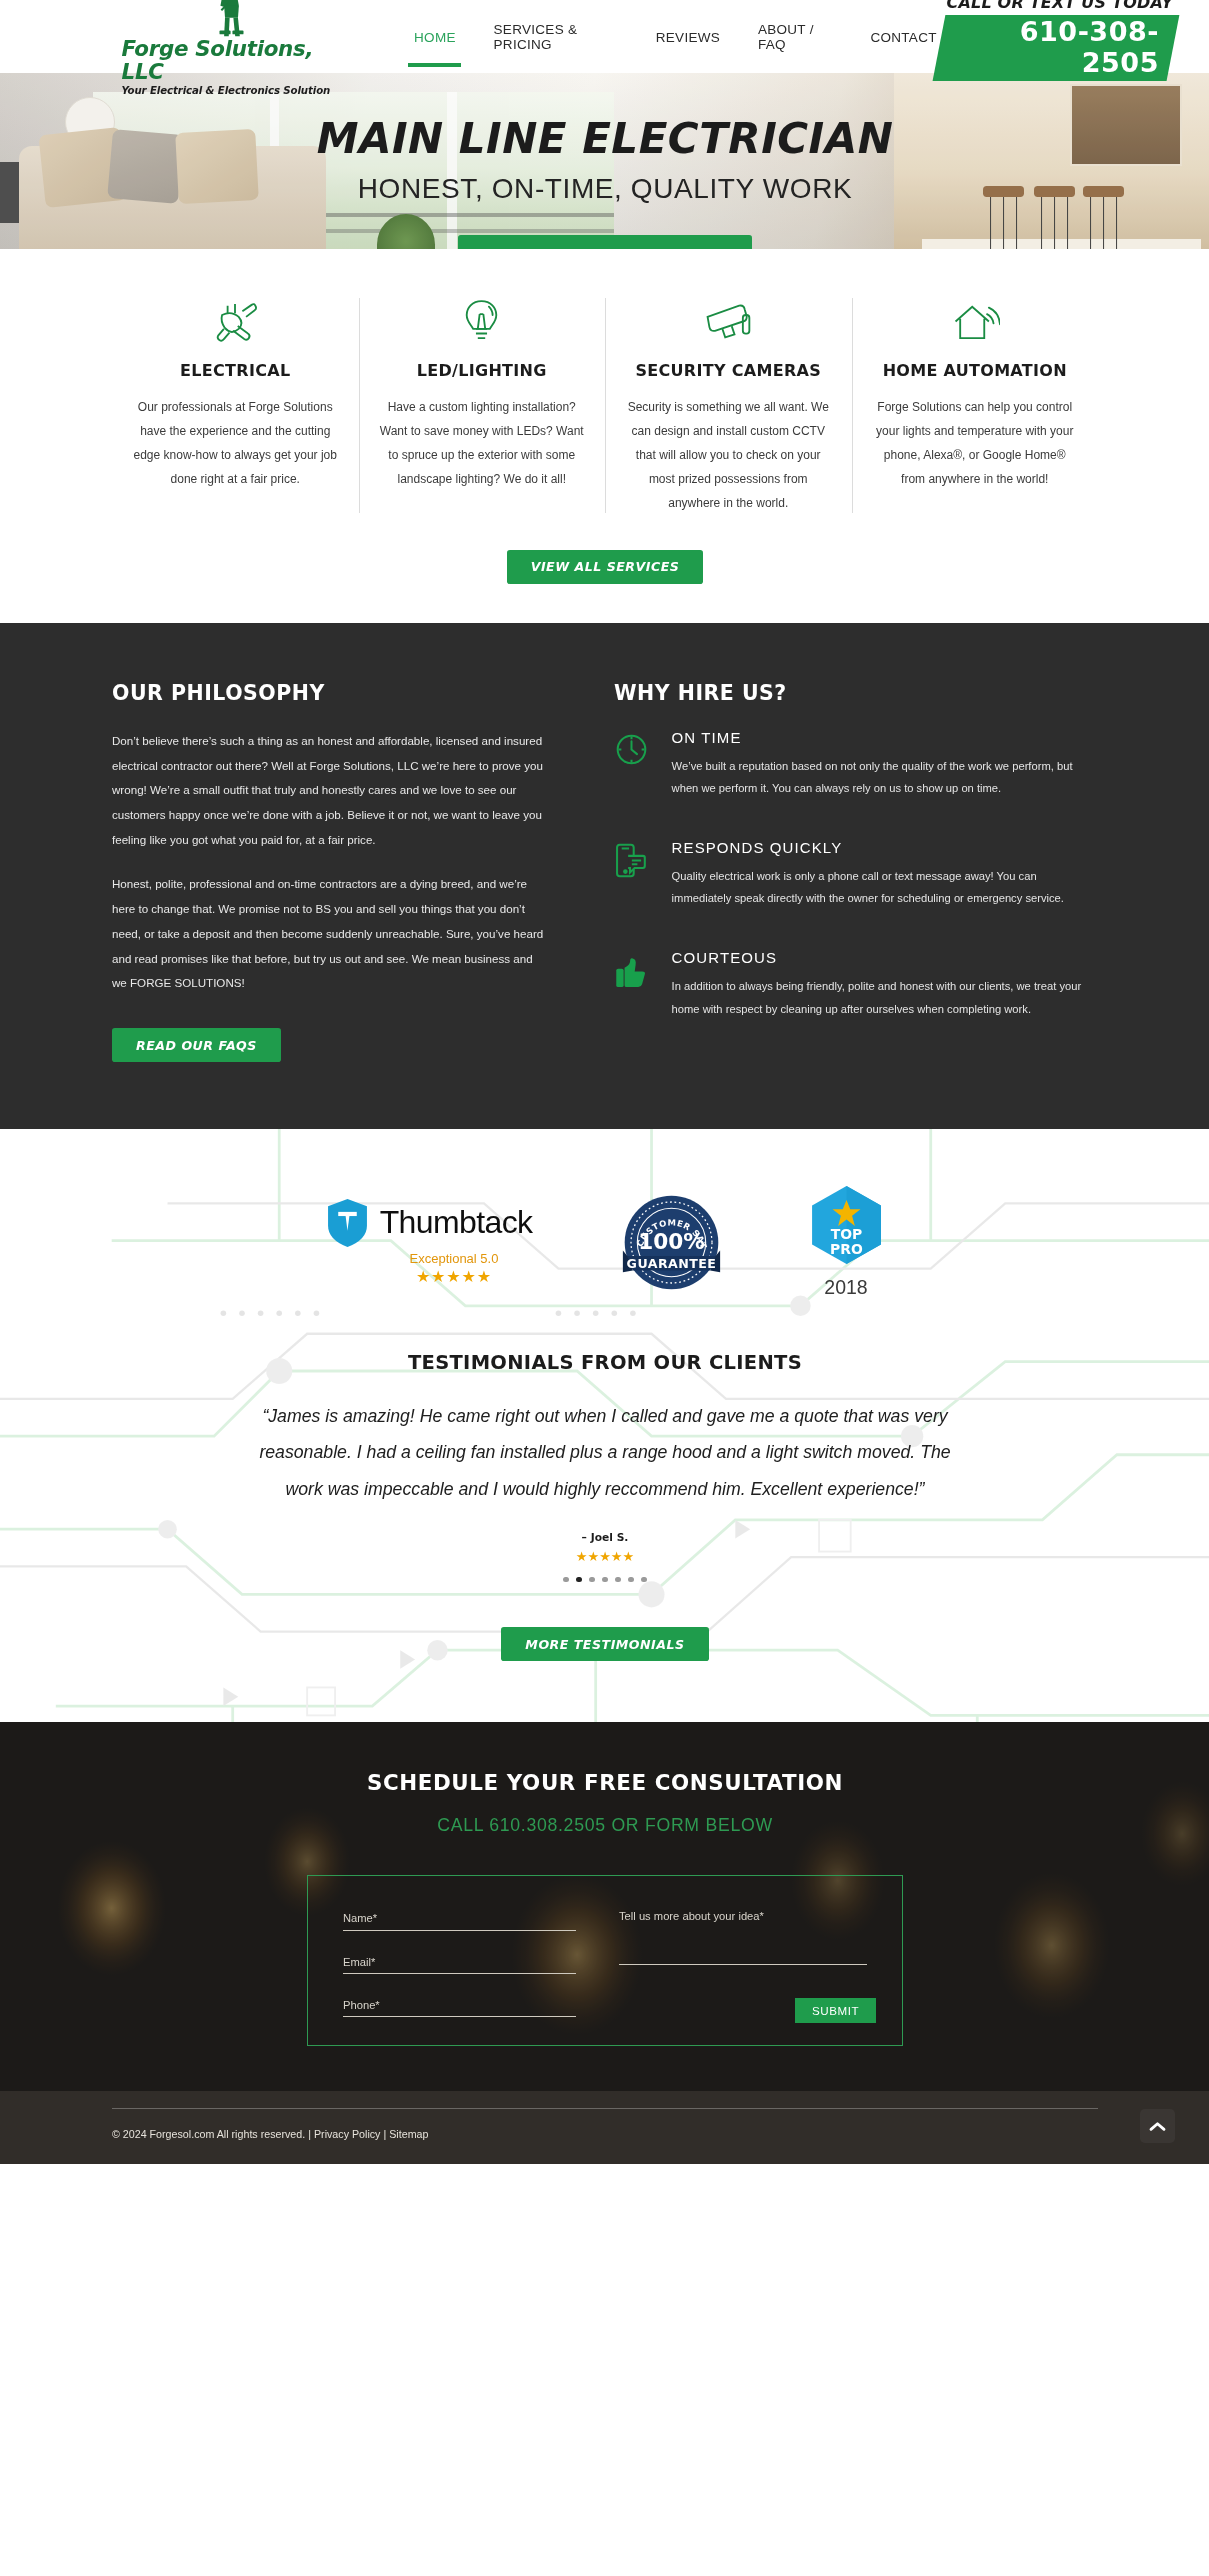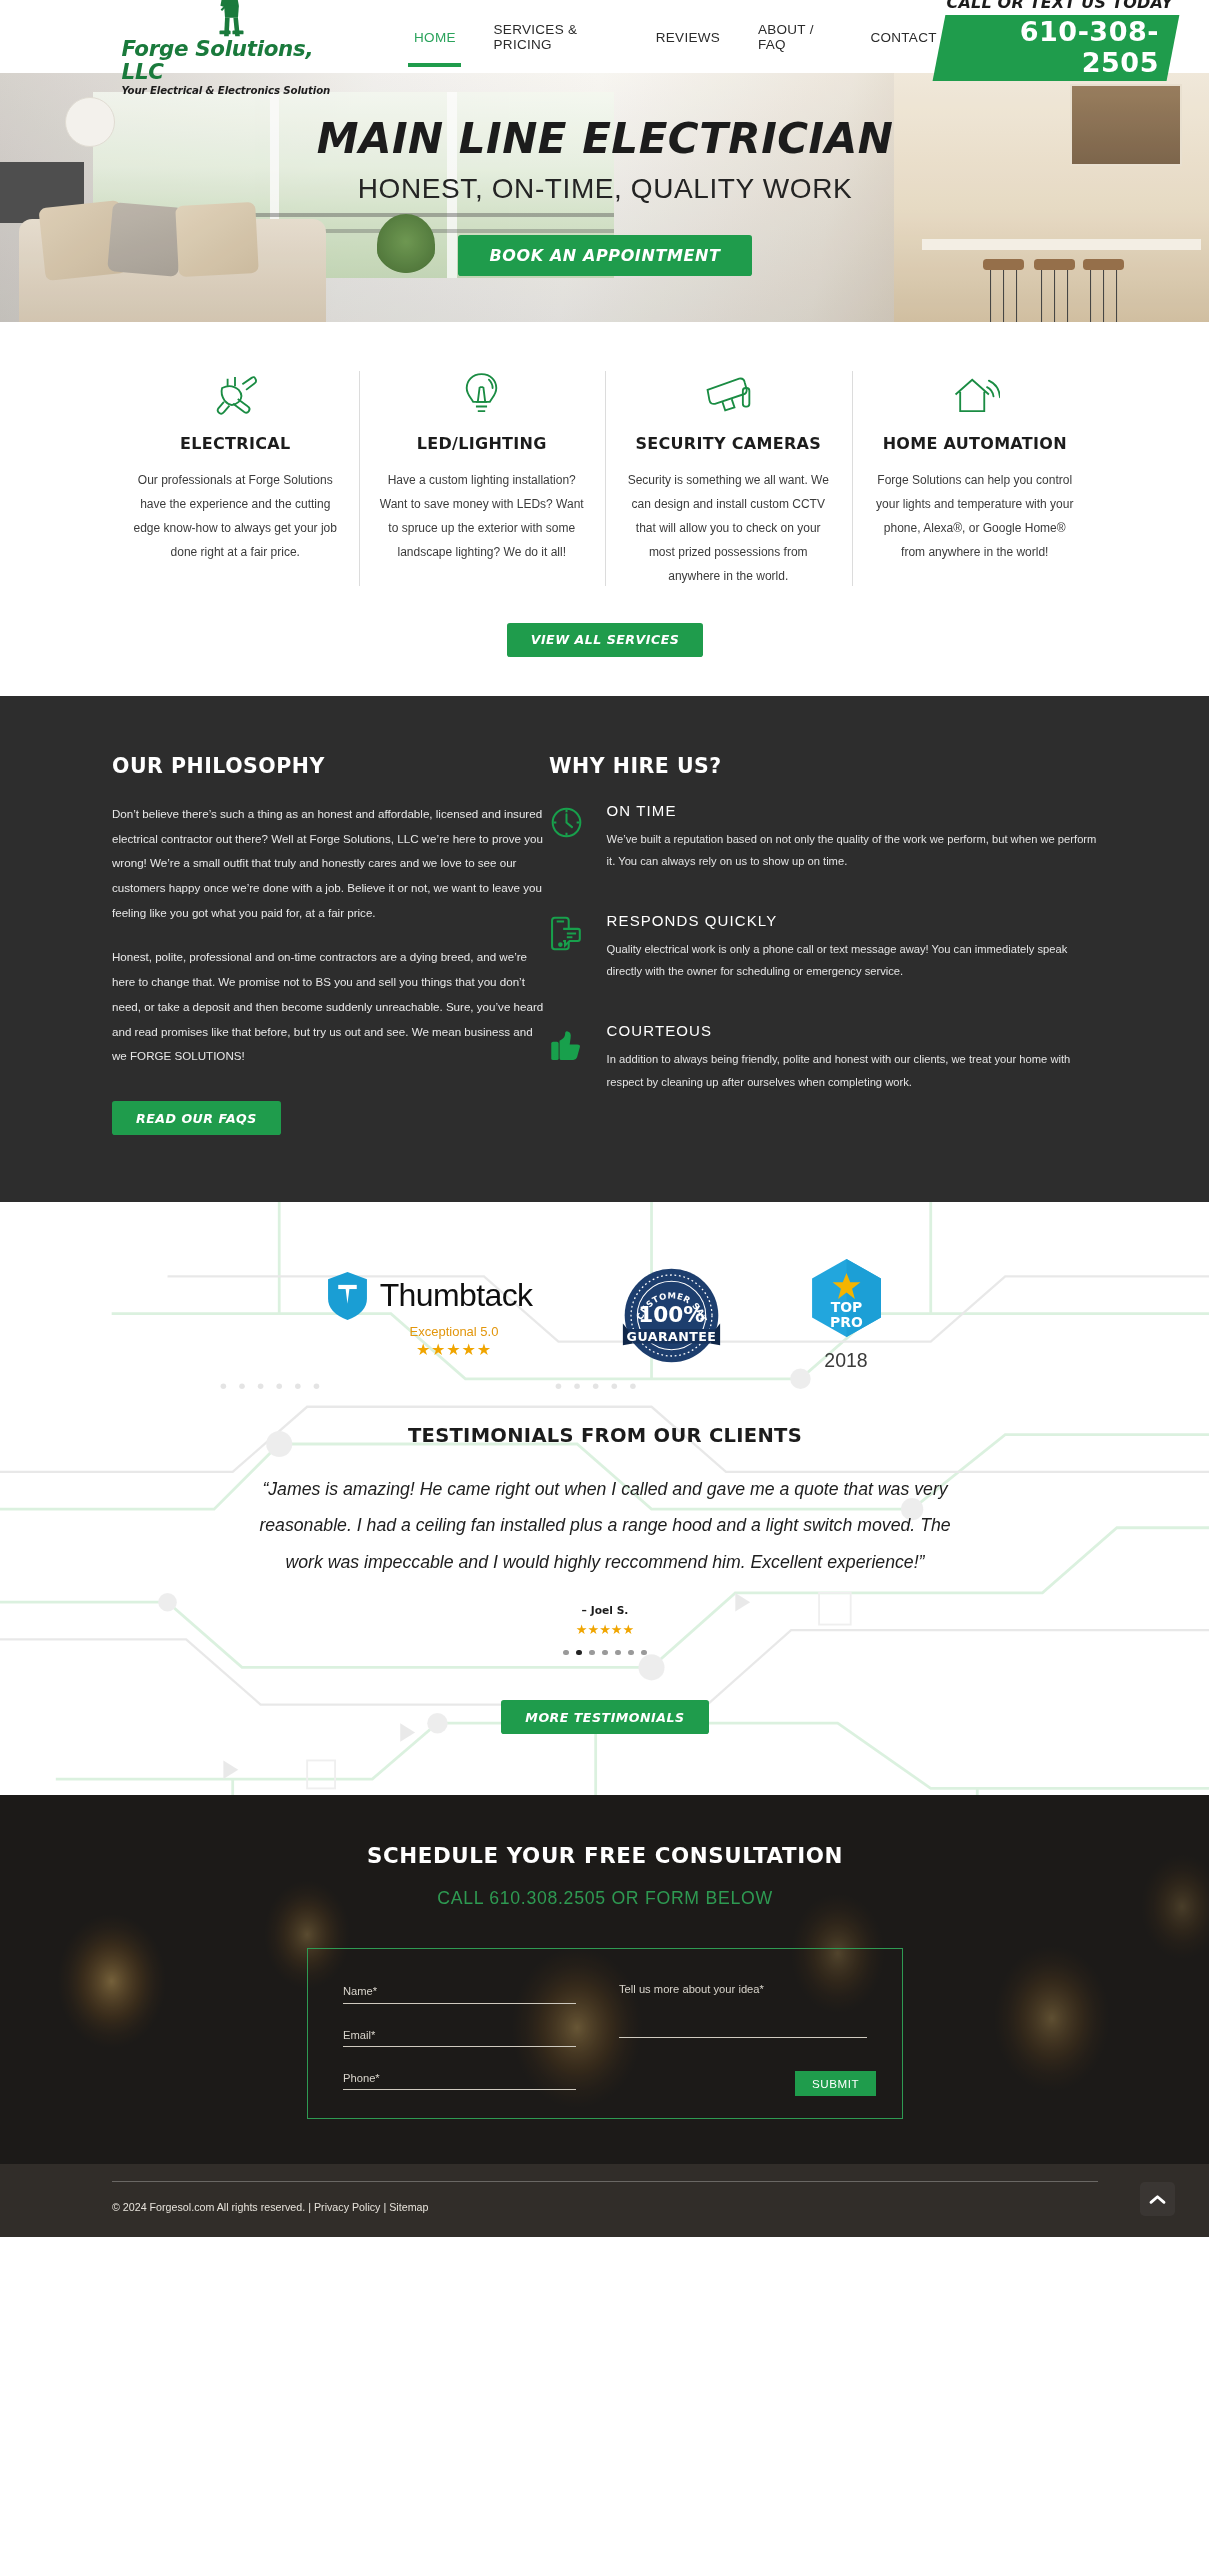--- a/index.html
+++ b/index.html
@@ -51,21 +51,21 @@
     display:inline-block; margin-top:2.8px; background:#1f9c4c; color:#fff;
     font-family:"DejaVu Sans", sans-serif;
     font-size:27px; font-weight:bold; letter-spacing:0.5px;
     padding:0.9px 15px 2.8px 18.6px;
     transform:skewX(-11deg);
   }
   .phone-number span { display:inline-block; transform:skewX(11deg); }
 
   
   .hero {
-    height:249px; position:relative; overflow:hidden;
+    height:176px; position:relative; overflow:hidden;
     background:
       linear-gradient(180deg, rgba(255,255,255,.06), rgba(0,0,0,.10)),
       linear-gradient(100deg,#cfcac4 0%,#d9d5cf 12%,#efede9 30%,#f6f4ef 48%,#e9e2d6 68%,#cdbda6 84%,#b9a78d 100%);
   }
   .hero-scene { position:absolute; inset:0; }
   .hero-sofa {
     position:absolute; left:18.6px; bottom:-9.3px; width:307px; height:112px;
     background:linear-gradient(180deg,#e2d8c8,#cbbca5);
     border-radius:13px 13px 3.7px 3.7px;
   }
@@ -195,21 +195,21 @@
     font-family:"DejaVu Sans", sans-serif;
     font-size:12.6px; font-weight:bold; font-style:italic; letter-spacing:0.5px;
     padding:9.3px 24px; border-radius:2.8px;
   }
 
   
   .dark {
     background:#2d2d2d; color:#fff; padding:58px 0 67px;
     display:flex; justify-content:center;
   }
-  .dark-inner { width:986px; display:flex; }
+  .dark-inner { width:986px; display:flex; gap:65px; }
   .dark-left { width:437px; }
   .dark-right { flex:1; }
   .dark-h {
     font-family:"DejaVu Sans", sans-serif;
     font-size:20.5px; font-weight:bold; color:#fff; letter-spacing:0.5px;
   }
   .dark-p {
     font-size:11.6px; line-height:2.15; color:#e8e8e8; margin-top:24px;
   }
   .dark-p + .dark-p { margin-top:18.6px; }

